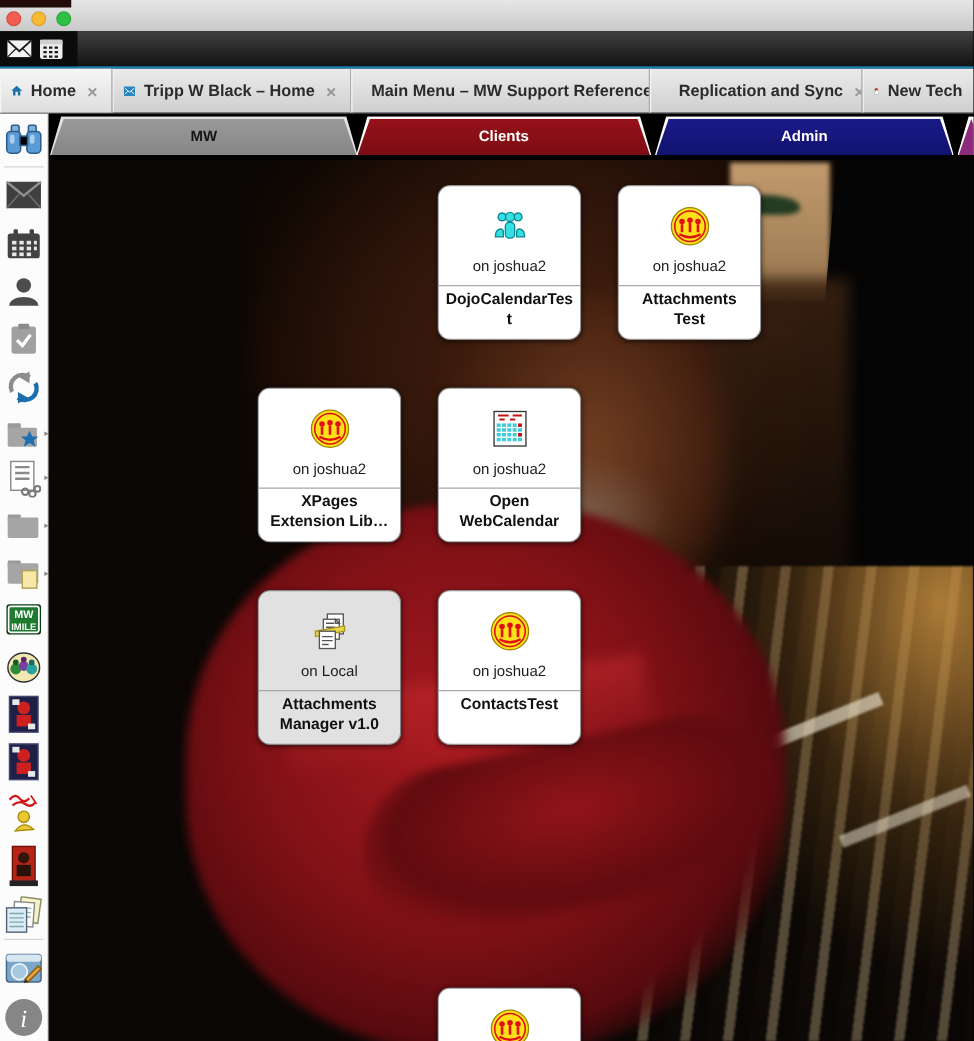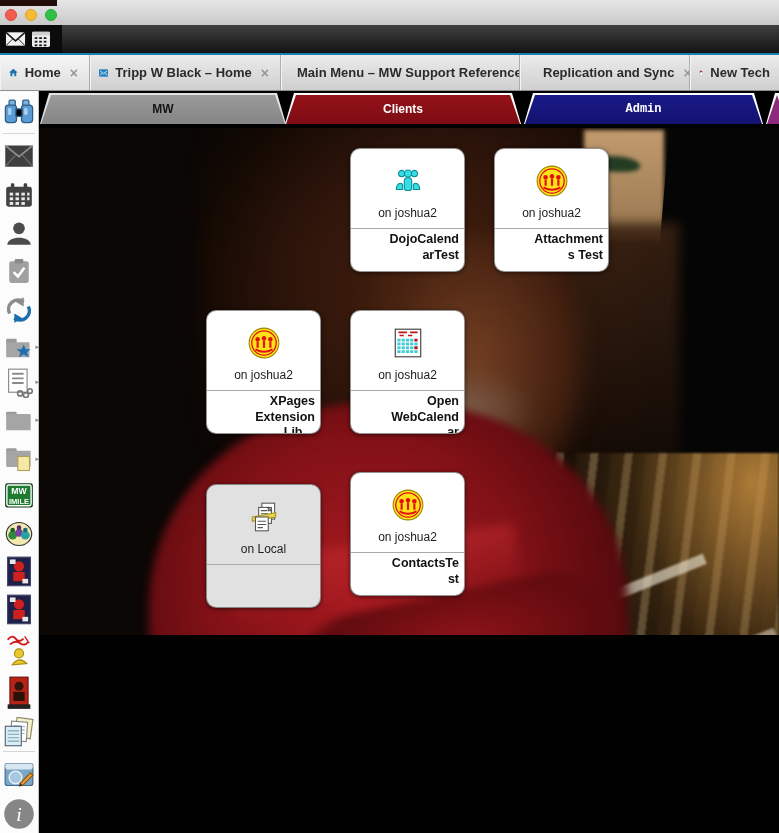--- a/index.html
+++ b/index.html
@@ -49,21 +49,21 @@
   .wtab-face { position:absolute; inset:0;
     clip-path:polygon(11px 2px, calc(100% - 11px) 2px, calc(100% - 1px) 100%, 1px 100%);
     display:flex; align-items:center; justify-content:center;
     font-size:12px; font-weight:bold; }
   .wtab.mw .wtab-edge { background:#e2e2e2; }
   .wtab.mw .wtab-face { background:linear-gradient(#9c9c9c,#858585); color:#151515; }
   .wtab.clients .wtab-face { background:linear-gradient(#971219,#7c0d13); color:#fff; }
   .wtab.admin .wtab-face { background:linear-gradient(#1b1b8a,#121270); color:#fff; }
   .wtab.purple .wtab-face { background:#8c2b7c; color:#fff; }
   
-  .photo { position:absolute; left:0; top:37px; width:740px; height:507px; overflow:hidden; background:#0b0705;padding-left:48px; }
+  .photo { position:absolute; left:0; top:37px; width:740px; height:705px; overflow:hidden; background:#0b0705;padding-left:48px; }
   .ph { position:absolute; }
   .ph-hair { left:160px; top:-20px; width:440px; height:400px; filter:blur(7px);
     background:radial-gradient(ellipse at 55% 45%, #48220f 0%, #2d140a 45%, #130903 72%, rgba(0,0,0,0) 85%); }
   .ph-face { left:320px; top:110px; width:230px; height:270px; filter:blur(9px); opacity:.85;
     background:radial-gradient(ellipse at 50% 45%, #7c4526 0%, #4a2412 55%, rgba(0,0,0,0) 75%); }
   .ph-beard { left:350px; top:235px; width:150px; height:100px; filter:blur(7px); opacity:.6;
     background:radial-gradient(ellipse, #93806f 0%, rgba(0,0,0,0) 70%); }
   .ph-wall { left:545px; top:2px; width:80px; height:110px; filter:blur(2px);
     background:linear-gradient(#c29b6e,#96754e); }
   .ph-leaf { left:555px; top:28px; width:46px; height:16px; filter:blur(2px);
@@ -91,25 +91,25 @@
     transform:rotate(-12deg); border-radius:70px;
     background:radial-gradient(ellipse at 50% 40%, #921419 0%, #600b0f 60%, rgba(50,6,8,0) 80%); }
   
   .tile { position:absolute; width:115px; height:124px; background:#fff;
     border:1px solid rgba(60,60,60,.55); border-radius:10px;
     box-shadow:0 1px 4px rgba(0,0,0,.55); cursor:pointer; overflow:hidden; }
   .tile.selected { background:#e1e1e1; }
   .tile-icon { margin:15px auto 0; width:34px; height:34px; display:flex; align-items:center; justify-content:center; }
   .tile-loc { margin-top:8px; text-align:center; font-size:12px; color:#1c1c1c; }
   .tile-sep { margin-top:8px; border-top:1px solid #a9a9a9; }
-  .tile-title { padding:3px 5px 0; text-align:right; font-size:12.5px; font-weight:bold;
-    color:#111; line-height:1.25; word-wrap:break-word;margin-left:32px; }
+  .tile-title { padding:3px 5px 0; text-align:center; font-size:12.5px; font-weight:bold;
+    color:#111; line-height:1.25; word-wrap:break-word; }
   .t0 { left:311px; top:20px; }  .t1 { left:455px; top:20px; }
   .t2 { left:167px; top:182px; } .t3 { left:311px; top:182px; }
-  .t4 { left:167px; top:356px; } .t5 { left:311px; top:344px; }
+  .t4 { left:167px; top:344px; } .t5 { left:311px; top:344px; }
   .t6 { left:311px; top:662px; }
 </style>
 </head>
 <body>
 
 <div class="app">
 
   <div class="titlebar">
     <div class="dark-corner"></div>
     <div class="lights">
@@ -377,21 +377,21 @@
 
       <div class="ws-tabs">
         <div class="wtab mw" style="left:1px; width:246px;">
           <div class="wtab-edge"></div>
           <div class="wtab-face">MW</div>
         </div>
         <div class="wtab clients" style="left:246px; width:236px;">
           <div class="wtab-edge"></div>
           <div class="wtab-face">Clients</div>
         </div>
-        <div class="wtab admin" style="left:485px; width:239px;font-family:Liberation Mono, monospace;">
+        <div class="wtab admin" style="left:485px; width:239px;">
           <div class="wtab-edge"></div>
           <div class="wtab-face">Admin</div>
         </div>
         <div class="wtab purple" style="left:727px; width:22px;">
           <div class="wtab-edge"></div>
           <div class="wtab-face"></div>
         </div>
       </div>
 
       <div class="photo">
@@ -514,20 +514,21 @@
               <rect x="11" y="7" width="12" height="15" fill="#fff" stroke="#555"></rect>
               <path d="M20 7 L23 10 L20 10 Z" fill="#ddd" stroke="#555"></path>
               <path d="M13 10 H19 M13 13 H20" stroke="#555" stroke-width="1"></path>
               <polygon points="5,16 27,12 27,16 5,20" fill="#e8d44d" stroke="#a89420"></polygon>
               <rect x="8" y="16" width="12" height="13" fill="#fff" stroke="#555"></rect>
               <path d="M10 20 H18 M10 23 H18 M10 26 H15" stroke="#555" stroke-width="1"></path>
             </svg>
           </div>
           <div class="tile-loc">on Local</div>
           <div class="tile-sep"></div>
+          <div class="tile-title">Attachments Manager v1.0</div>
         </div>
 
         <div class="tile t5">
           <div class="tile-icon">
             <svg width="34" height="34" viewBox="0 0 32 32">
               <circle cx="16" cy="16" r="14" fill="#ffe11a" stroke="#9a8300"></circle>
               <circle cx="16" cy="16" r="11.5" fill="none" stroke="#e01010" stroke-width="1.2"></circle>
               <g fill="#e01010">
                 <circle cx="10" cy="12.5" r="2.1"></circle>
                   <rect x="9" y="14.5" width="2" height="6"></rect>

